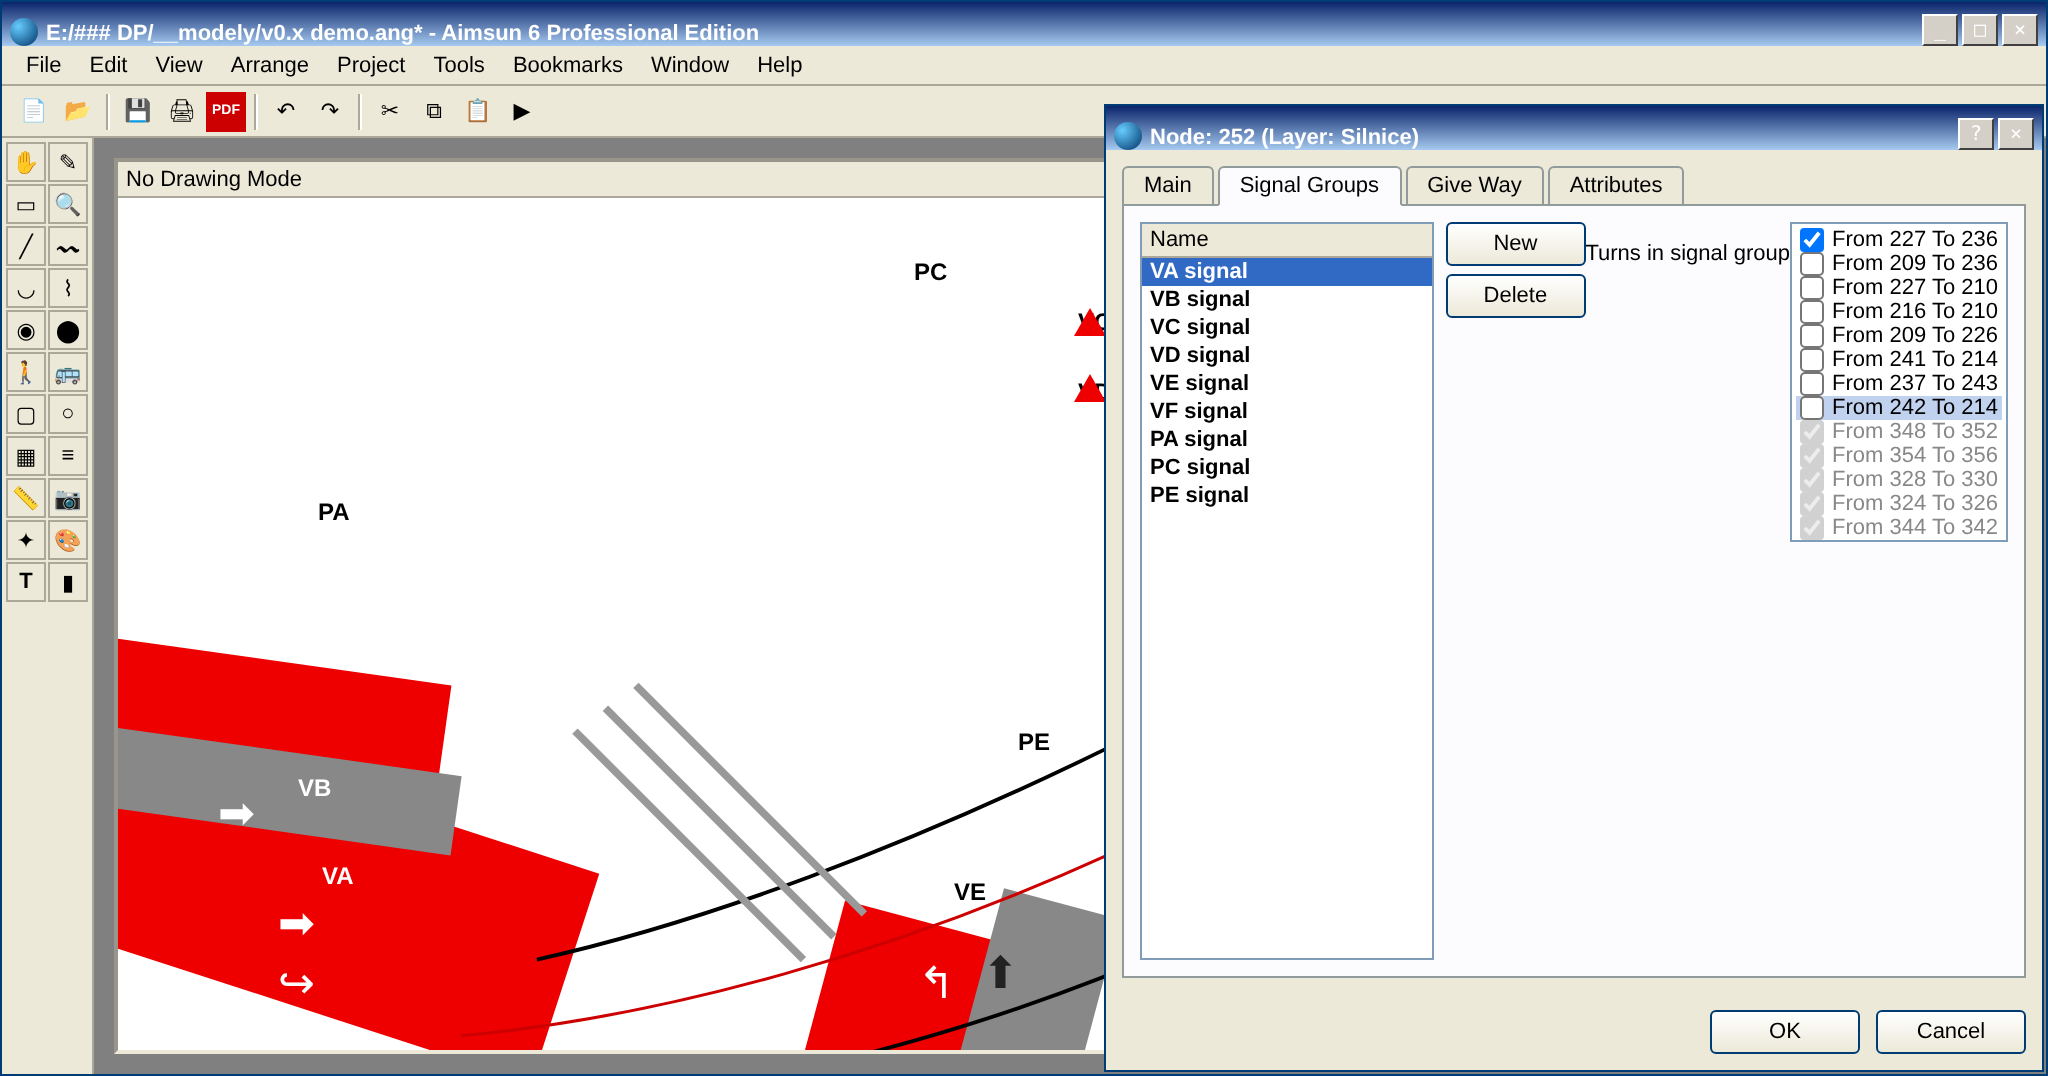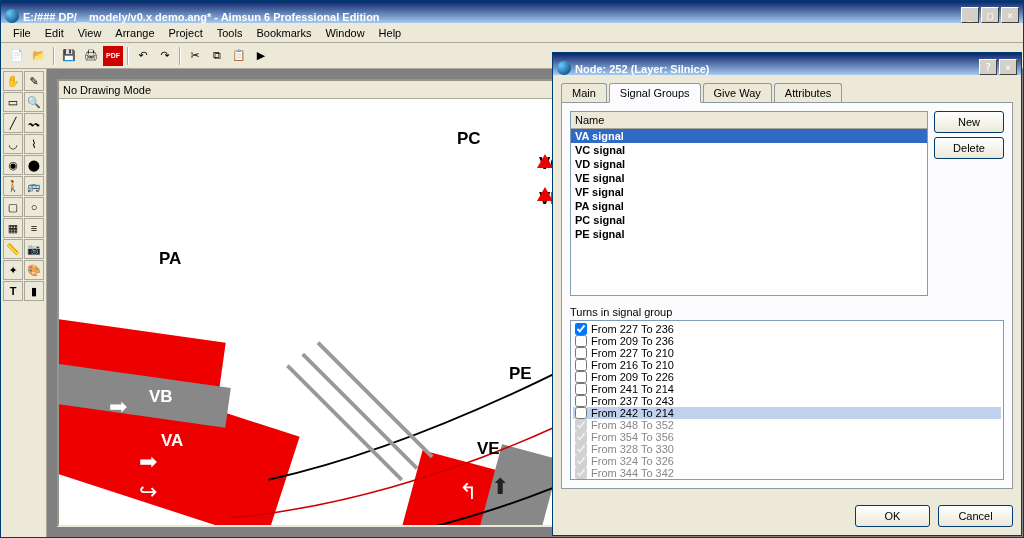--- a/index.html
+++ b/index.html
@@ -20,42 +20,42 @@
   .left-toolbox { width: 46px; background: #ece9d8; display: flex; flex-wrap: wrap; align-content: flex-start; padding: 2px; gap: 1px; border-right: 1px solid #aca899; }
   .toolbox-btn { width: 20px; height: 20px; border: 1px solid #aca899; background: #ece9d8; display: flex; align-items: center; justify-content: center; cursor: pointer; }
   .canvas-area { flex: 1; background: #fff; position: relative; border: 2px inset #ece9d8; margin: 10px; overflow: hidden; }
   .drawing-mode-bar { position: absolute; top: 0; left: 0; right: 0; height: 18px; background: #ece9d8; border-bottom: 1px solid #aca899; padding-left: 4px; line-height: 18px; }
 
   
   .dialog { left: 552px; top: 52px; width: 470px; height: 484px; z-index: 10; }
   .tabs { display: flex; padding: 8px 8px 0 8px; gap: 0; }
   .tab { padding: 3px 10px; background: #ece9d8; border: 1px solid #919b9c; border-bottom: none; cursor: pointer; border-radius: 3px 3px 0 0; margin-right: 2px; position: relative; }
   .tab.active { background: #fcfcfe; border-bottom: 1px solid #fcfcfe; margin-bottom: -1px; z-index: 1; }
-  .tab-body { margin: 0 8px 8px 8px; border: 1px solid #919b9c; background: #fcfcfe; padding: 8px; flex: 1; display: flex; flex-direction: column; }
+  .tab-body { margin: 0 8px 8px 8px; border: 1px solid #919b9c; background: #fcfcfe; padding: 8px; flex: 1; display: flex; flex-direction: row; }
   .row { display: flex; gap: 6px; }
   .list-container { flex: 1; border: 1px solid #7f9db9; background: #fff; display: flex; flex-direction: column; min-height: 0; }
   .list-header { background: #ece9d8; border-bottom: 1px solid #aca899; padding: 2px 4px; }
   .list-items { flex: 1; overflow: auto; }
   .list-row { padding: 1px 4px; cursor: pointer; font-weight: bold; }
   .list-row.sel { background: #316ac5; color: #fff; }
   .btn-col { display: flex; flex-direction: column; gap: 4px; width: 70px; }
   .push-btn { height: 22px; border: 1px solid #003c74; background: linear-gradient(#fff,#ece9d8); border-radius: 3px; cursor: pointer; }
   .group-label { margin-top: 10px; margin-bottom: 2px; }
   .turns-panel { border: 1px solid #7f9db9; background: #fff; height: 160px; overflow-y: scroll; padding: 2px; }
   .turn-row { display: flex; align-items: center; gap: 4px; padding: 0 2px; color: #000; }
   .turn-row.dis { color: #888; }
   .turn-row input { width: 12px; height: 12px; }
   .dlg-buttons { display: flex; justify-content: flex-end; gap: 8px; padding: 8px; }
   .dlg-buttons .push-btn { width: 75px; }
 
   
   .intersection { position: absolute; inset: 18px 0 0 0; }
   .road { position: absolute; }
   .red-road { background: #e00; }
-  .label { position: absolute; font-weight: bold; font-size: 17px; color: #000; background: #fff0; }
+  .label { position: absolute; font-weight: bold; font-size: 12px; color: #000; background: #fff0; }
   .arrow-white { position: absolute; color: #fff; font-size: 22px; }
   .tri-red { position: absolute; width:0; height:0; border-left: 8px solid transparent; border-right: 8px solid transparent; border-bottom: 14px solid #e00; }
 </style>
 </head>
 <body>
 
 <div class="window main-window">
   <div class="titlebar">
     <div class="title-icon"></div>
     <div class="title-text">E:/### DP/__modely/v0.x demo.ang* - Aimsun 6 Professional Edition</div>
@@ -199,20 +199,21 @@
     <div class="tab">Give Way</div>
     <div class="tab">Attributes</div>
   </div>
 
   <div class="tab-body">
     <div class="row" style="flex:1; min-height:0;">
       <div class="list-container">
         <div class="list-header">Name</div>
         <div class="list-items" id="signals-list">
             <div class="list-row sel">VA signal</div>
+            <div class="list-row">VB signal</div>
             <div class="list-row">VC signal</div>
             <div class="list-row">VD signal</div>
             <div class="list-row">VE signal</div>
             <div class="list-row">VF signal</div>
             <div class="list-row">PA signal</div>
             <div class="list-row">PC signal</div>
             <div class="list-row">PE signal</div>
           </div>
       </div>
       <div class="btn-col">

